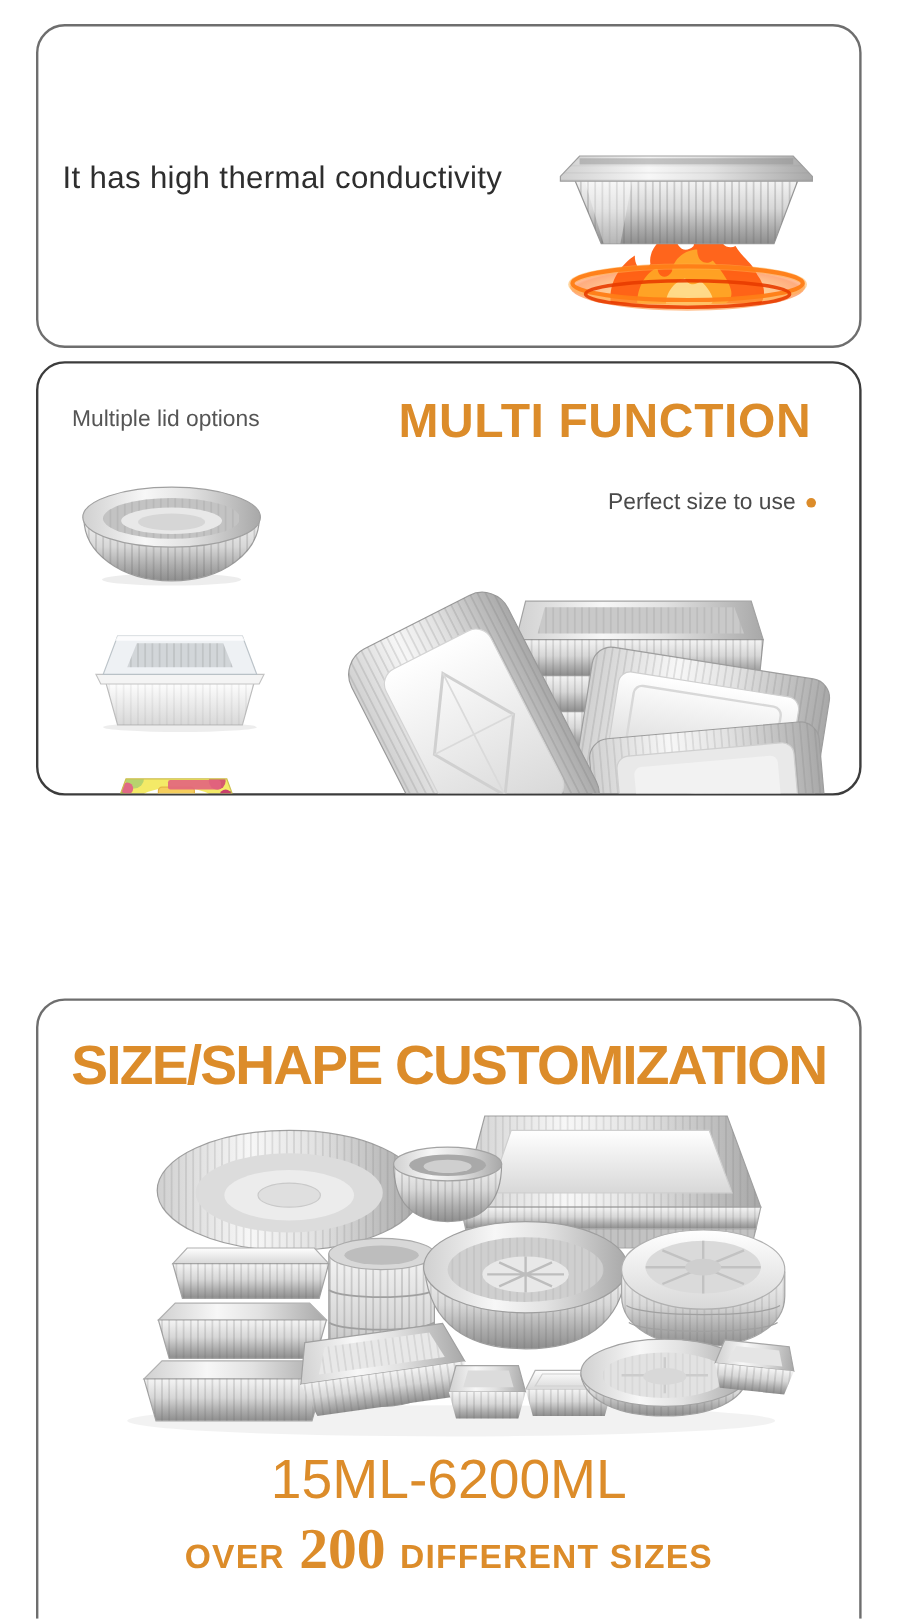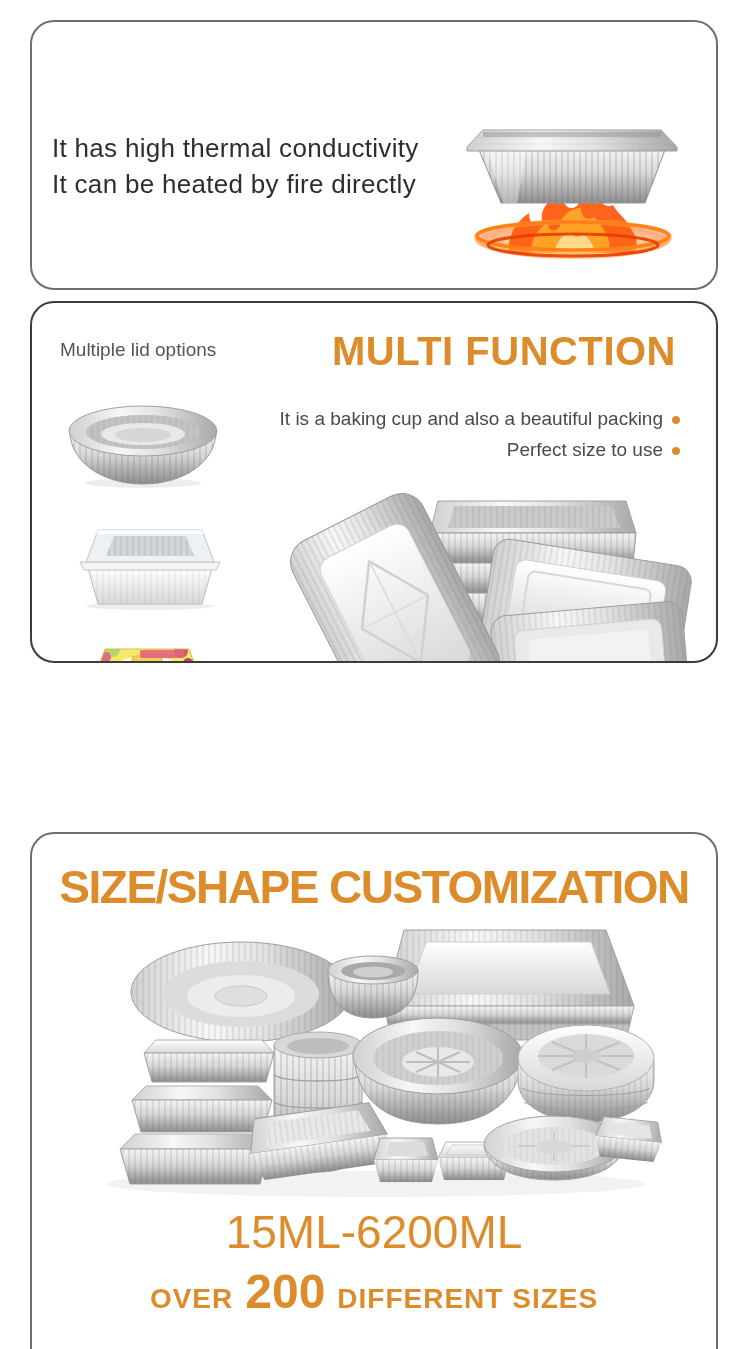--- a/index.html
+++ b/index.html
@@ -29,21 +29,21 @@
   .img-printed{position:absolute;left:52px;top:340px;width:126px;height:70px;}
   .img-cluster2{position:absolute;left:246px;top:186px;width:440px;height:252px;}
 
   .sc-title{position:absolute;left:0;right:0;top:26px;margin:0;text-align:center;
             font-size:46px;font-weight:bold;letter-spacing:-1.5px;color:var(--accent,#dc8c2a);}
   .img-cluster3{position:absolute;left:54px;top:76px;width:580px;height:294px;}
   .range{position:absolute;left:0;right:0;top:376px;text-align:center;font-size:46px;
          line-height:44px;font-weight:normal;color:var(--accent,#dc8c2a);}
   .over-line{position:absolute;left:0;right:0;top:432px;text-align:center;font-weight:bold;
              font-size:28px;line-height:52px;letter-spacing:1px;color:var(--accent,#dc8c2a);}
-  .over-line .big{font-size:48px;letter-spacing:0;margin:0 12px;}
+  .over-line .big{font-size:48px;letter-spacing:0;margin:0 12px;font-family:Liberation Serif, serif;}
 </style>
 </head>
 <body>
 
 <svg width="0" height="0" style="position:absolute" aria-hidden="true">
   <defs>
     <linearGradient id="gV" x1="0" y1="0" x2="0" y2="1">
       <stop offset="0" stop-color="#f4f4f4"></stop>
         <stop offset="0.45" stop-color="#d7d7d7"></stop>
       <stop offset="0.75" stop-color="#adadad"></stop>
@@ -72,21 +72,20 @@
       <line x1="0" y1="3" x2="8" y2="3" stroke="rgba(100,100,100,0.3)" stroke-width="1.3"></line>
     </pattern>
   </defs>
 </svg>
 
 <div class="page">
 
   <section class="card card-thermal">
     <div class="thermal-text">
       <div>It has high thermal conductivity</div>
-      <div>It can be heated by fire directly</div>
     </div>
     <svg class="fire-img" viewBox="0 0 230 150">
       <ellipse cx="116" cy="122" rx="98" ry="20" fill="url(#gFire)" opacity="0.5"></ellipse>
       <g opacity="0.95">
         <path d="M52,136 C50,118 60,104 72,96 C72,108 80,111 85,103 C83,91 94,80 106,76 C105,90 114,95 121,88 C122,77 133,71 143,73 C140,85 149,92 156,88 C161,97 170,102 174,112 C181,121 181,130 177,136 Z" fill="#ff5d10"></path>
         <path d="M74,136 C74,121 82,110 91,106 C91,115 99,116 103,109 C104,98 115,91 124,91 C124,102 132,104 137,100 C143,107 150,116 152,124 C154,131 150,136 146,136 Z" fill="#ffa01e"></path>
         <path d="M98,136 C98,126 106,117 114,115 C116,121 123,121 127,117 C133,123 137,129 137,133 C137,137 133,138 129,138 Z" fill="#ffd985"></path>
       </g>
       <ellipse cx="116" cy="120" rx="97" ry="15" fill="none" stroke="#ffae4a" stroke-width="5" opacity="0.55"></ellipse>
       <ellipse cx="116" cy="119" rx="96" ry="14" fill="none" stroke="#ff7d16" stroke-width="3.5" opacity="0.95"></ellipse>
@@ -97,21 +96,20 @@
       <path d="M10,30 L26,13 L204,13 L220,30 L220,34 L10,34 Z" fill="url(#gH)" stroke="#9f9f9f" stroke-width="1"></path>
       <path d="M10,30 L26,13 L204,13 L220,30 L220,34 L10,34 Z" fill="url(#ribsH)" opacity="0.25"></path>
       <rect x="26" y="15" width="178" height="5" fill="#8f8f8f" opacity="0.5"></rect>
     </svg>
   </section>
 
   <section class="card card-multi">
     <div class="lid-label">Multiple lid options</div>
     <h2 class="mf-title">MULTI FUNCTION</h2>
     <ul class="bullets">
-      <li><span>It is a baking cup and also a beautiful packing</span><span class="dot"></span></li>
       <li><span>Perfect size to use</span><span class="dot"></span></li>
     </ul>
 
     <svg class="img-bowl" viewBox="0 0 156 94">
       <ellipse cx="78" cy="88" rx="58" ry="5" fill="#000" opacity="0.07"></ellipse>
       <path d="M5,37 C5,65 35,89 78,89 C121,89 151,65 151,37 Z" fill="url(#gV)" stroke="#9c9c9c"></path>
       <path d="M5,37 C5,65 35,89 78,89 C121,89 151,65 151,37 Z" fill="url(#ribsV)" opacity="0.7"></path>
       <ellipse cx="78" cy="36" rx="74" ry="25" fill="url(#gH)" stroke="#a0a0a0"></ellipse>
       <ellipse cx="78" cy="37" rx="57" ry="17" fill="#c3c3c3"></ellipse>
       <ellipse cx="78" cy="37" rx="57" ry="17" fill="url(#ribsV)" opacity="0.35"></ellipse>

